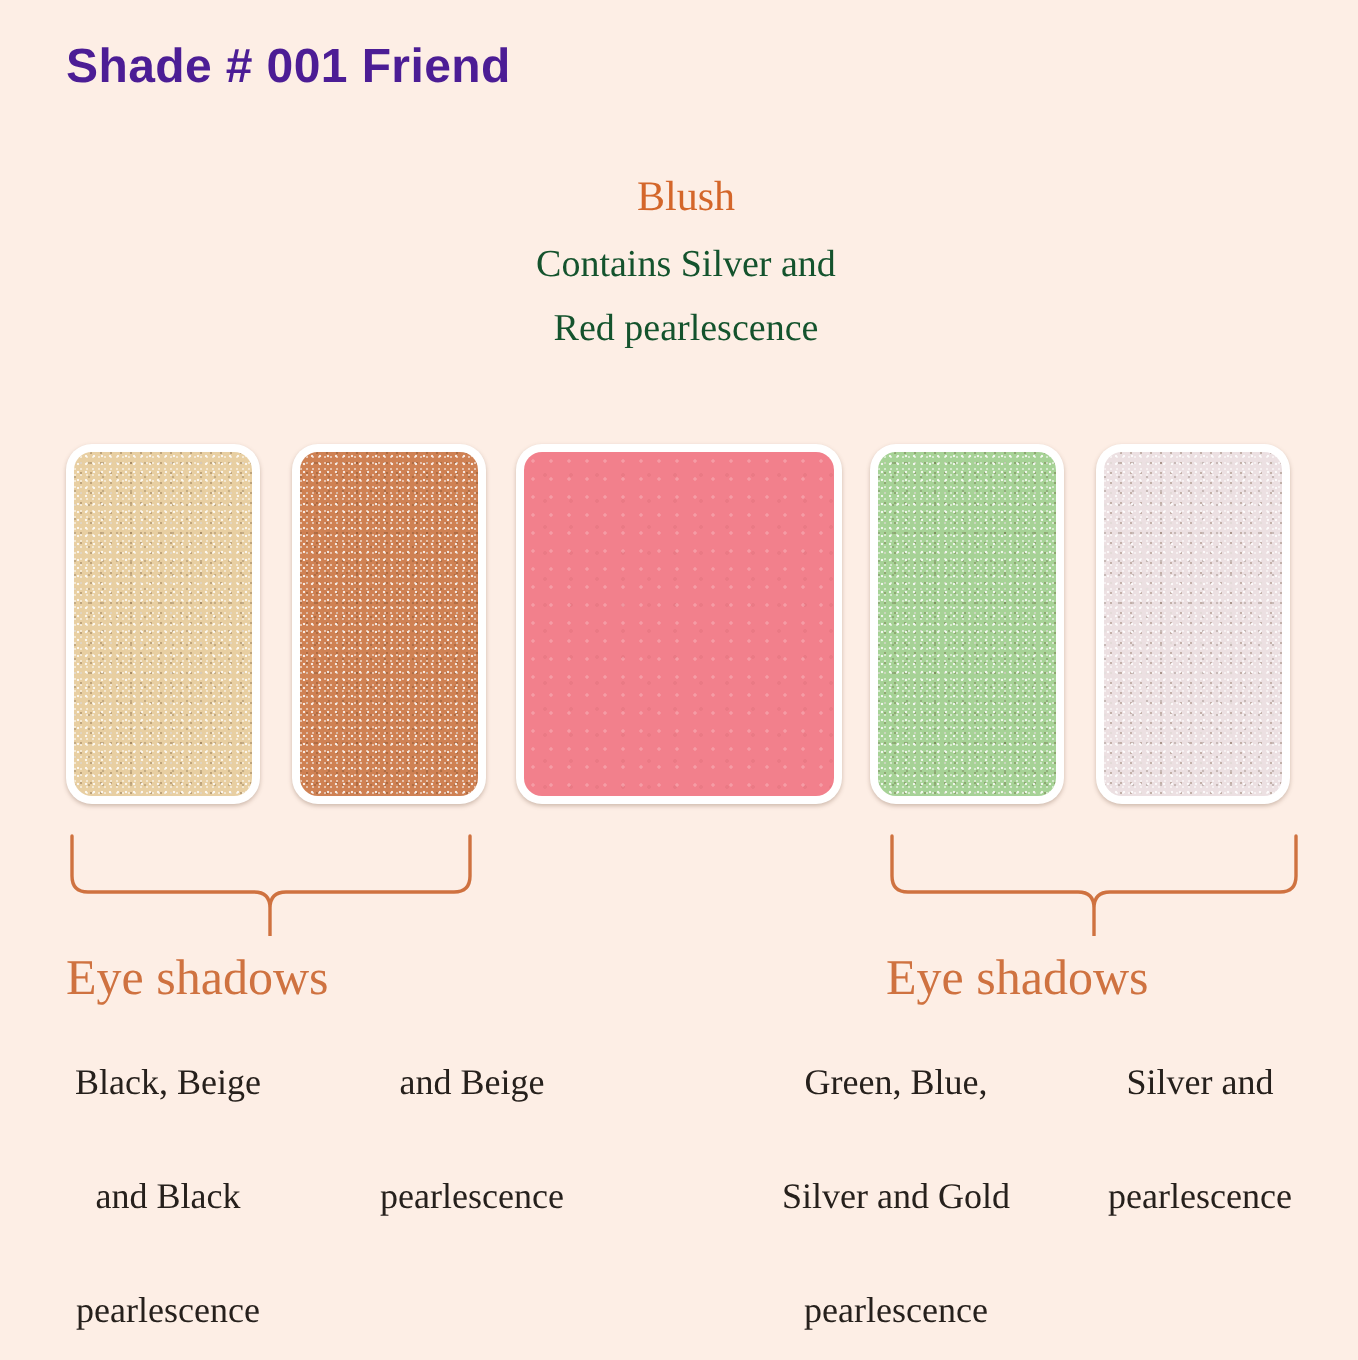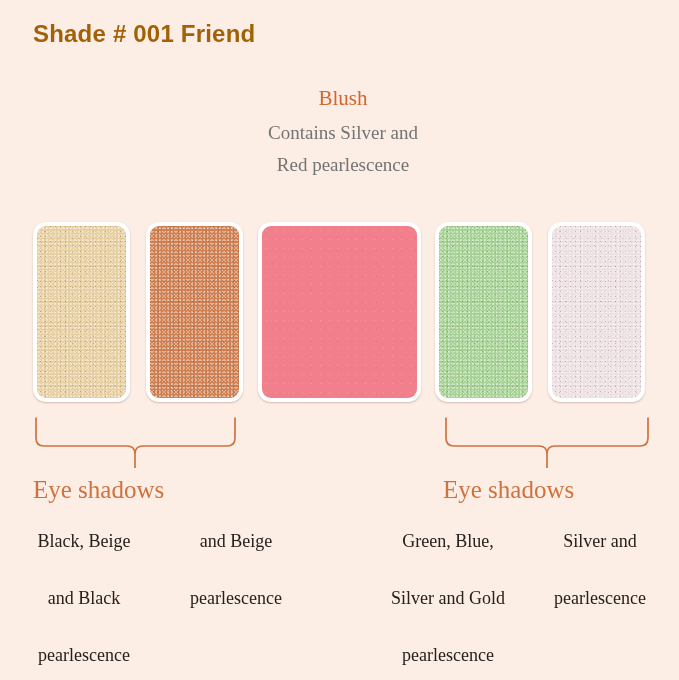--- a/index.html
+++ b/index.html
@@ -17,41 +17,41 @@
 
   
   .title {
     position: absolute;
     left: 33px;
     top: 20px;
     font-family: "Liberation Sans", sans-serif;
     font-weight: bold;
     font-size: 24px;
     letter-spacing: 0.2px;
-    color: #a16207;
+    color: #4c1d95;
     white-space: nowrap;
   }
 
   
   .blush-block {
     position: absolute;
     left: 198px;
     top: 88px;
     width: 290px;
     text-align: center;
   }
   .blush-title {
     font-size: 21px;
     color: #d4662a;
     line-height: 1.0;
     margin-bottom: 14px;
   }
   .blush-desc-line {
     font-size: 19px;
-    color: #737373;
+    color: #14532d;
     line-height: 1.0;
     margin-top: 13px;
     white-space: nowrap;
   }
 
   
   .swatch-row {
     position: absolute;
     left: 0;
     top: 222px;

